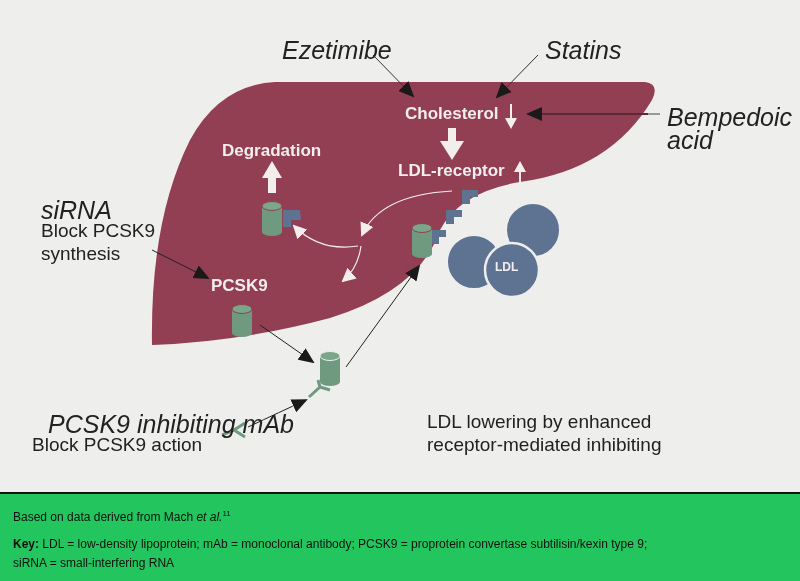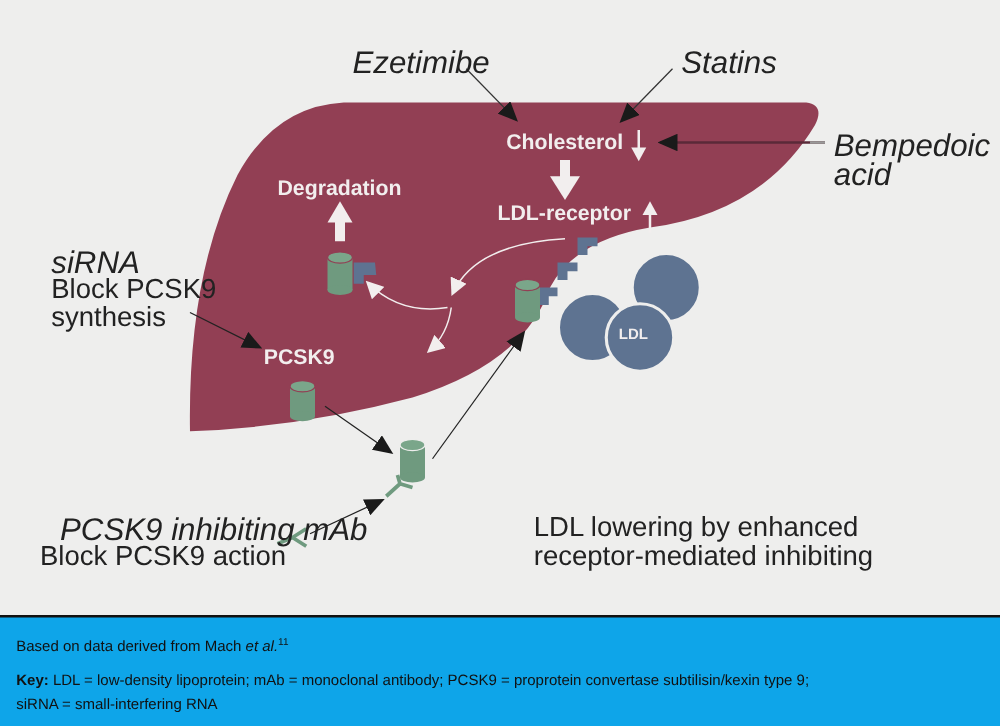--- a/index.html
+++ b/index.html
@@ -2,23 +2,23 @@
 <html><head>
 <meta charset="utf-8">
 <style>
   html, body { margin: 0; padding: 0; }
   body { width: 800px; height: 581px; background: #eeeeed; position: relative; overflow: hidden;
          font-family: "Liberation Sans", sans-serif; }
   #figure { position: absolute; left: 0; top: 0; width: 800px; height: 492px; }
   #figure svg { position: absolute; left: 0; top: 0; }
   .lbl { position: absolute; white-space: nowrap; color: #222; }
   .ital { font-style: italic; font-size: 25px; }
-  .plain { font-size: 22px; line-height: 24px; }
+  .plain { font-size: 19px; line-height: 24px; }
   .wlbl { position: absolute; color: #f2eeee; font-weight: bold; font-size: 17px; white-space: nowrap; }
-  #footer { position: absolute; left: 0; top: 492px; width: 800px; height: 89px; background: #0ea5e9;
+  #footer { position: absolute; left: 0; top: 492px; width: 800px; height: 89px; background: #22c55e;
             border-top: 2px solid #111; box-sizing: border-box; }
   .ft { position: absolute; left: 13px; font-size: 12px; color: #111; white-space: nowrap; }
   .ft b { font-weight: bold; }
   sup { font-size: 8px; }
 </style>
 </head>
 <body>
 
 <div id="figure">
   <svg width="800" height="492" viewBox="0 0 800 492">

